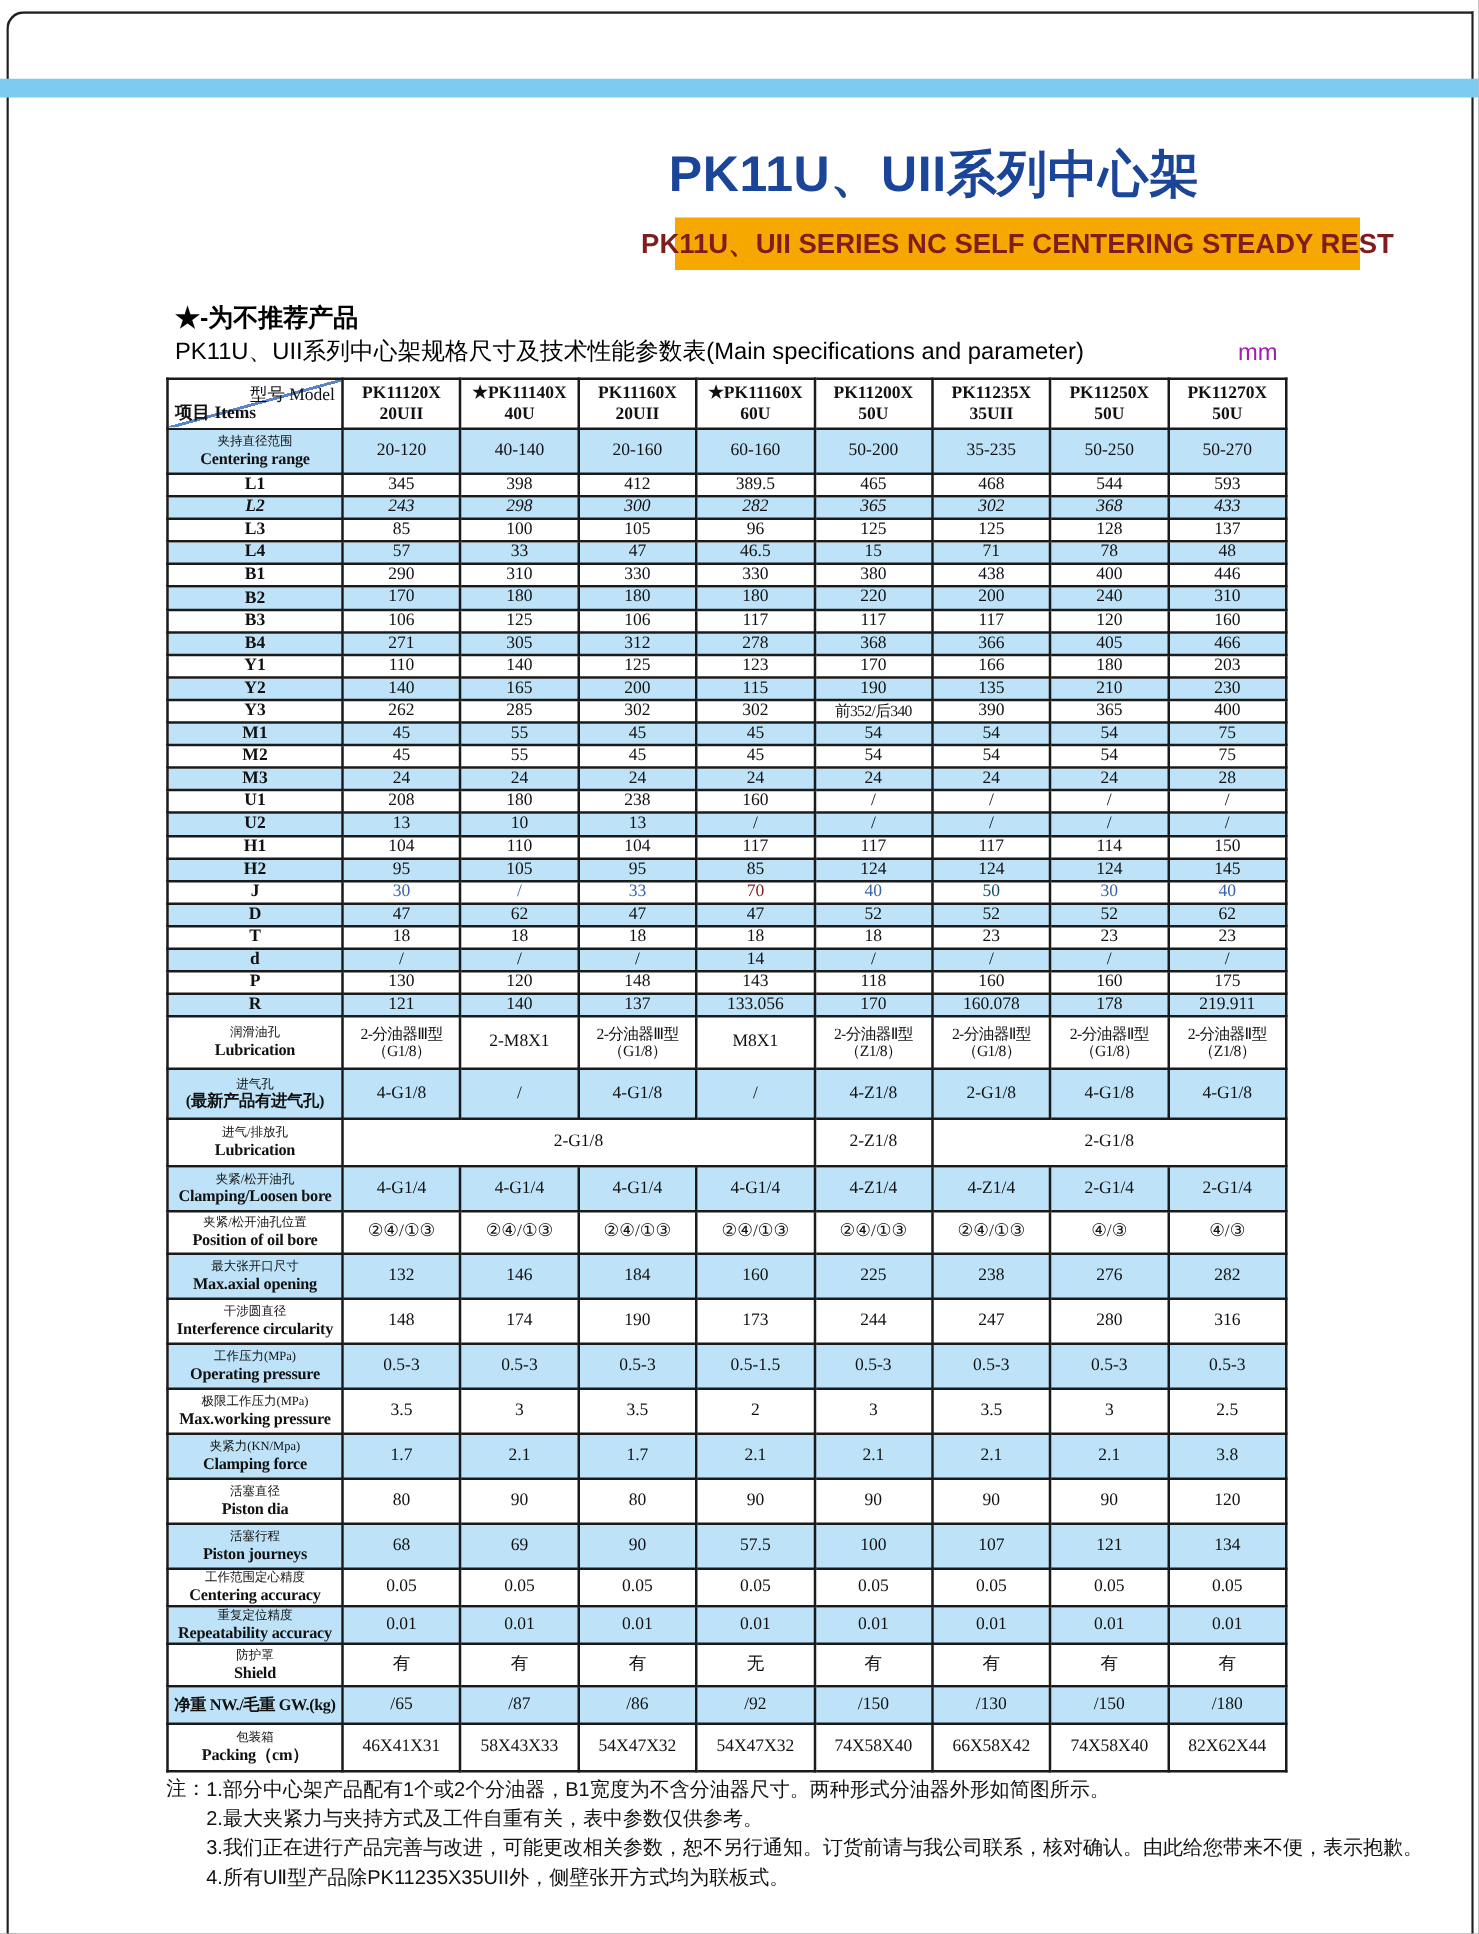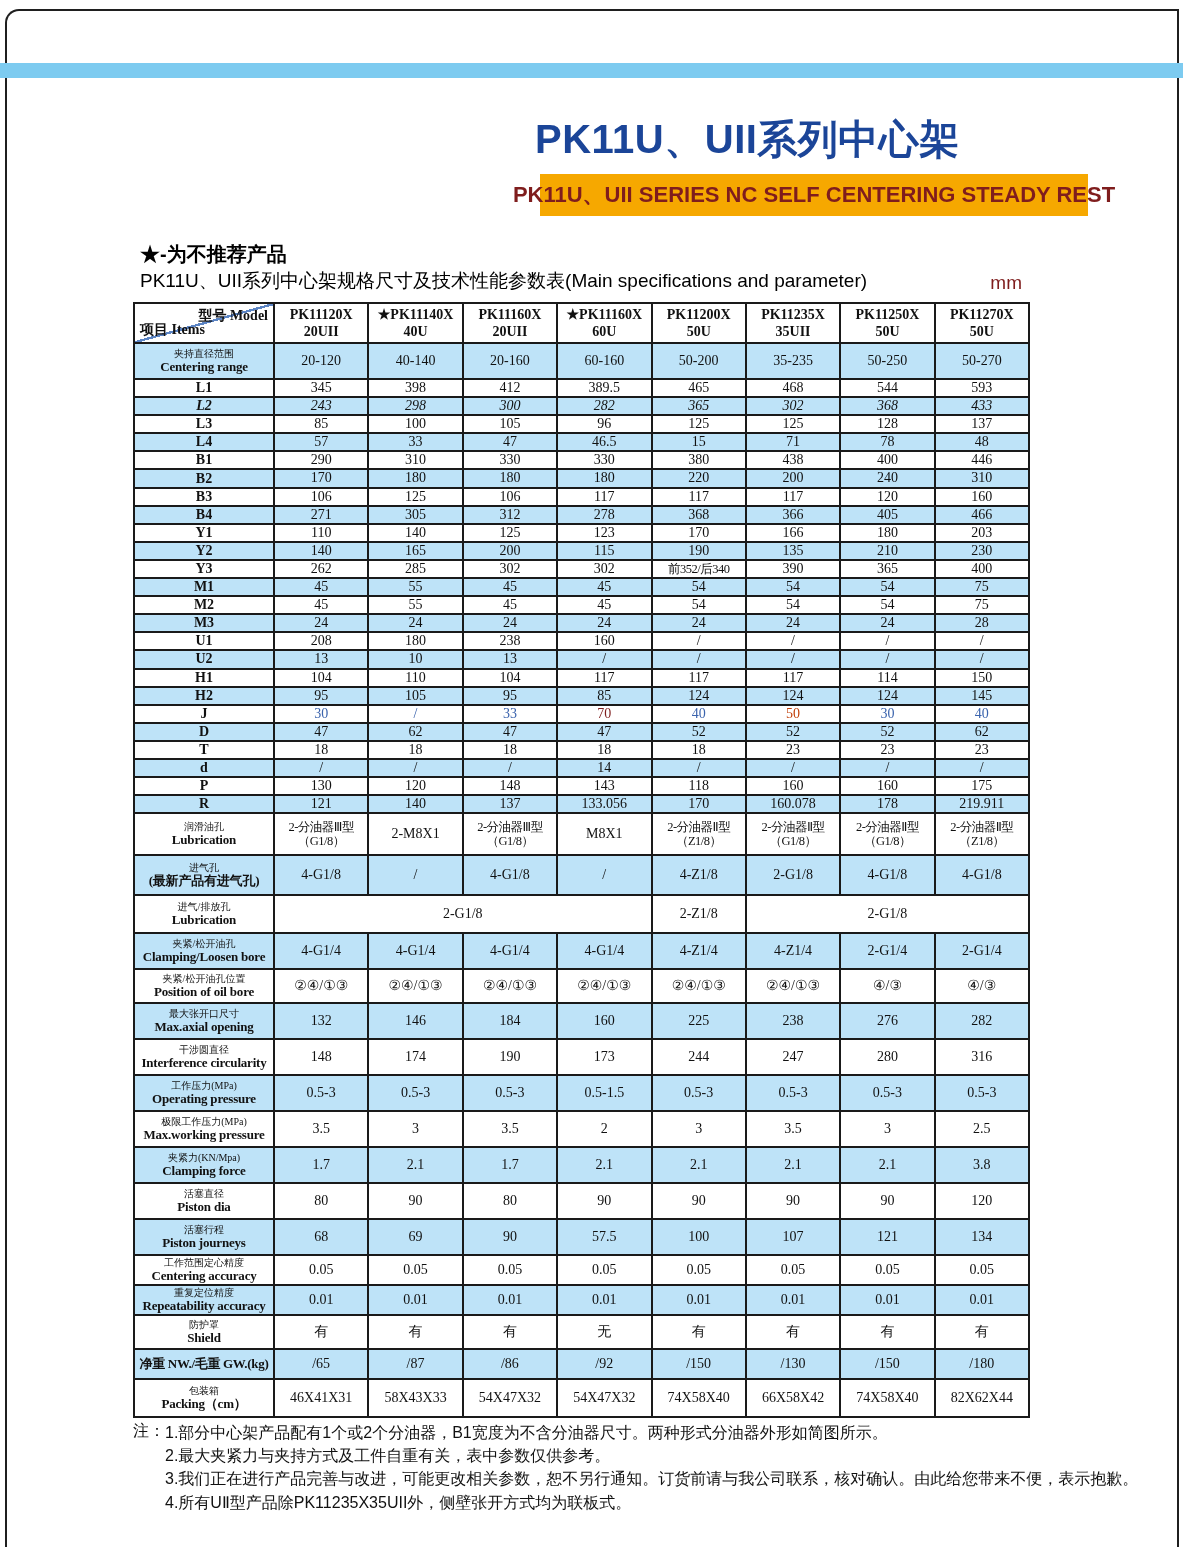--- a/index.html
+++ b/index.html
@@ -18,32 +18,32 @@
     color:#1b4598;letter-spacing:0.5px;white-space:nowrap;
   }
   .banner{
     position:absolute;left:540px;top:174px;width:548px;height:42px;background:#f6a800;
     display:flex;align-items:center;justify-content:center;
   }
   .banner span{font-size:22px;font-weight:bold;color:#7f1d1d;white-space:nowrap;}
   .star-note{position:absolute;left:140px;top:241px;font-size:20px;font-weight:bold;color:#000;}
   .caption-row{position:absolute;left:140px;top:268px;width:892px;display:flex;justify-content:space-between;align-items:flex-end;}
   .caption-row .cap{font-size:19px;color:#000;}
-  .caption-row .unit{font-size:19px;color:#7f1d1d;padding-right:10px;}
+  .caption-row .unit{font-size:19px;color:#a21caf;padding-right:10px;}
 
   table.spec{
     position:absolute;left:133px;top:302px;width:897px;border-collapse:collapse;table-layout:fixed;
     font-family:"Liberation Serif",serif;z-index:1;
   }
   table.spec td,table.spec th{border:2px solid #1a1a1a;text-align:center;vertical-align:middle;padding:0;overflow:hidden;}
   tr.shade td,tr.shade th{background:#bee3f8;}
   th.corner{position:relative;background:#fff;}
   .diag{position:absolute;left:0;top:0;right:0;bottom:0;
     background:linear-gradient(to bottom right,transparent 48.6%,#5b84c4 48.6%,#5b84c4 51.8%,transparent 51.8%);}
-  .c-top{position:absolute;top:3px;right:5px;font-weight:bold;font-size:14px;}
+  .c-top{position:absolute;top:3px;right:5px;font-weight:normal;font-size:14px;}
   .c-bot{position:absolute;bottom:3px;left:5px;font-weight:bold;font-size:14px;}
   th.model div{font-weight:bold;font-size:14px;line-height:1.25;}
   td.lbl{font-weight:bold;}
   td.lbl .lbl-cn{font-weight:normal;font-size:10px;line-height:1.2;}
   td.lbl .lbl-en{font-weight:bold;font-size:13px;line-height:1.1;letter-spacing:-0.2px;}
   td.sym{font-size:14px;}
   td.sym.longlbl{font-size:13px;letter-spacing:-0.3px;}
   td.val{font-size:14px;line-height:1.15;white-space:pre-line;}
   td.val.two{font-size:13px;letter-spacing:-0.3px;}
   td.val.tight{font-size:12.5px;letter-spacing:-0.5px;}
@@ -338,21 +338,21 @@
         <td class="val">124</td>
         <td class="val">145</td>
       </tr>
       <tr style="height: 18px;">
         <td class="lbl sym">J</td>
         <td class="val" style="color: rgb(58, 99, 173);">30</td>
         <td class="val" style="color: rgb(58, 99, 173);">/</td>
         <td class="val" style="color: rgb(58, 99, 173);">33</td>
         <td class="val" style="color: #7f1d1d;">70</td>
         <td class="val" style="color: rgb(58, 99, 173);">40</td>
-        <td class="val" style="color: #c2410c;">50</td>
+        <td class="val" style="color: #0c4a6e;">50</td>
         <td class="val" style="color: rgb(58, 99, 173);">30</td>
         <td class="val" style="color: rgb(58, 99, 173);">40</td>
       </tr>
       <tr class="shade" style="height: 18px;">
         <td class="lbl sym">D</td>
         <td class="val">47</td>
         <td class="val">62</td>
         <td class="val">47</td>
         <td class="val">47</td>
         <td class="val">52</td>

